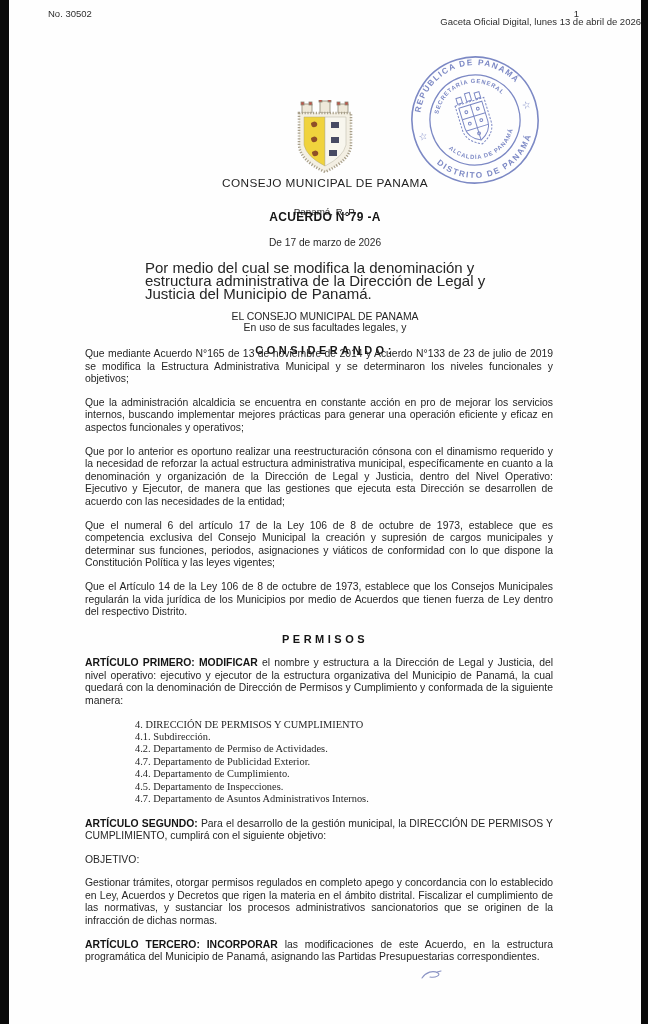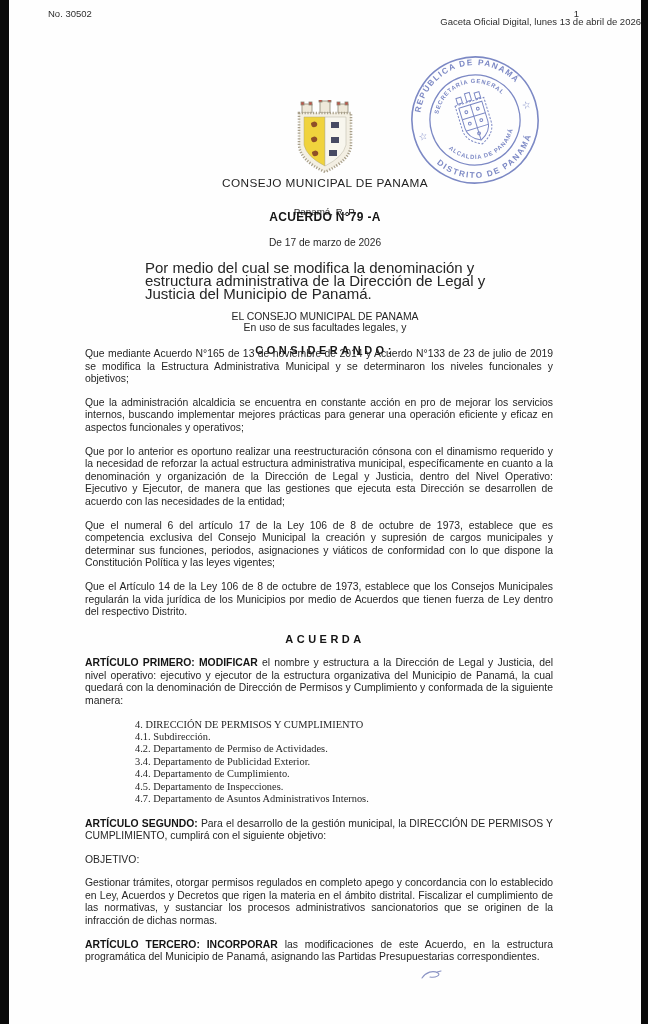--- a/index.html
+++ b/index.html
@@ -154,29 +154,29 @@
     <div class="considerando-h">CONSIDERANDO:</div>
   </div>
 
   <div class="body-text">
     <p>Que mediante Acuerdo N°165 de 13 de noviembre de 2014 y Acuerdo N°133 de 23 de julio de 2019 se modifica la Estructura Administrativa Municipal y se determinaron los niveles funcionales y objetivos;</p>
     <p>Que la administración alcaldicia se encuentra en constante acción en pro de mejorar los servicios internos, buscando implementar mejores prácticas para generar una operación eficiente y eficaz en aspectos funcionales y operativos;</p>
     <p>Que por lo anterior es oportuno realizar una reestructuración cónsona con el dinamismo requerido y la necesidad de reforzar la actual estructura administrativa municipal, específicamente en cuanto a la denominación y organización de la Dirección de Legal y Justicia, dentro del Nivel Operativo: Ejecutivo y Ejecutor, de manera que las gestiones que ejecuta esta Dirección se desarrollen de acuerdo con las necesidades de la entidad;</p>
     <p>Que el numeral 6 del artículo 17 de la Ley 106 de 8 de octubre de 1973, establece que es competencia exclusiva del Consejo Municipal la creación y supresión de cargos municipales y determinar sus funciones, periodos, asignaciones y viáticos de conformidad con lo que dispone la Constitución Política y las leyes vigentes;</p>
     <p>Que el Artículo 14 de la Ley 106 de 8 de octubre de 1973, establece que los Consejos Municipales regularán la vida jurídica de los Municipios por medio de Acuerdos que tienen fuerza de Ley dentro del respectivo Distrito.</p>
 
-    <div class="acuerda-h">ACUERDA</div>
+    <div class="acuerda-h">PERMISOS</div>
 
     <p class="article"><b>ARTÍCULO PRIMERO: MODIFICAR</b><span> el nombre y estructura a la Dirección de Legal y Justicia, del nivel operativo: ejecutivo y ejecutor de la estructura organizativa del Municipio de Panamá, la cual quedará con la denominación de Dirección de Permisos y Cumplimiento y conformada de la siguiente manera:</span></p>
 
     <div class="org-list">
       <div>4. DIRECCIÓN DE PERMISOS Y CUMPLIMIENTO</div>
       <div>4.1. Subdirección.</div>
       <div>4.2. Departamento de Permiso de Actividades.</div>
-      <div>3.4. Departamento de Publicidad Exterior.</div>
+      <div>4.7. Departamento de Publicidad Exterior.</div>
       <div>4.4. Departamento de Cumplimiento.</div>
       <div>4.5. Departamento de Inspecciones.</div>
       <div>4.7. Departamento de Asuntos Administrativos Internos.</div>
     </div>
 
     <p class="article"><b>ARTÍCULO SEGUNDO:</b><span> Para el desarrollo de la gestión municipal, la DIRECCIÓN DE PERMISOS Y CUMPLIMIENTO, cumplirá con el siguiente objetivo:</span></p>
 
     <p class="objetivo-label">OBJETIVO:</p>
 
     <p>Gestionar trámites, otorgar permisos regulados en completo apego y concordancia con lo establecido en Ley, Acuerdos y Decretos que rigen la materia en el ámbito distrital. Fiscalizar el cumplimiento de las normativas, y sustanciar los procesos administrativos sancionatorios que se originen de la infracción de dichas normas.</p>

